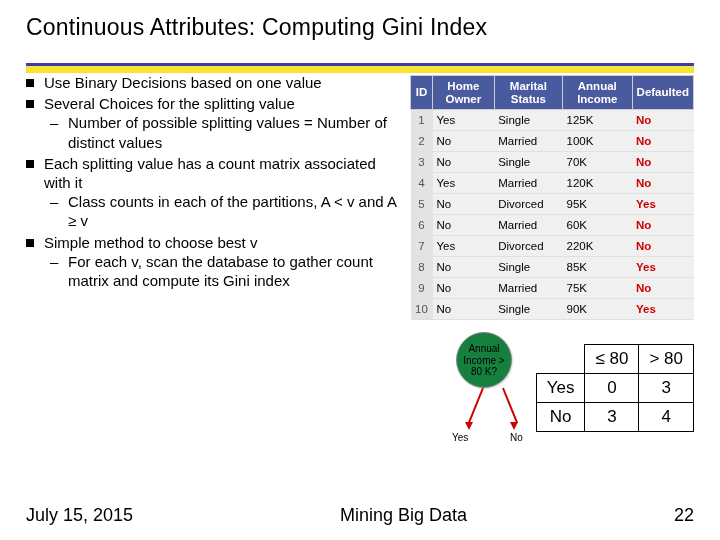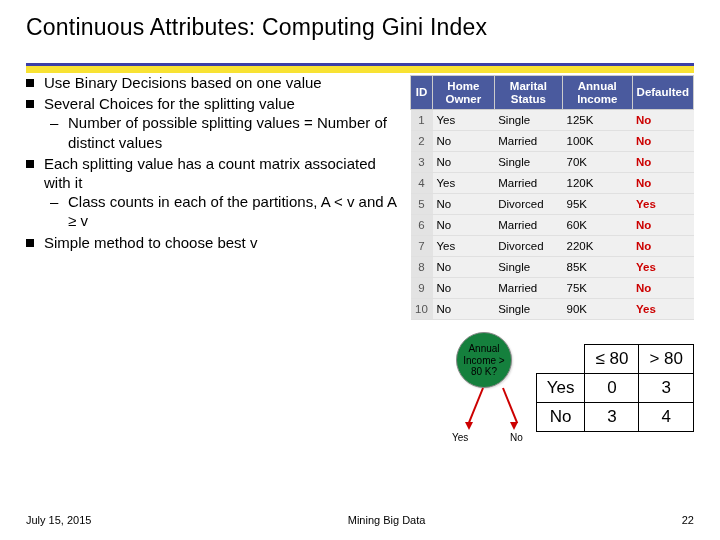--- a/index.html
+++ b/index.html
@@ -29,21 +29,21 @@
   .arrowhead { position: absolute; width: 0; height: 0; border-left: 4px solid transparent; border-right: 4px solid transparent; border-top: 8px solid #c00; }
   .ah1 { left: 55px; top: 96px; }
   .ah2 { left: 100px; top: 96px; }
   .blabel { position: absolute; font-size: 10px; top: 106px; }
   .blabel.yes { left: 42px; }
   .blabel.no { left: 100px; }
   .countwrap { position: absolute; right: 0; top: 18px; }
   table.count { border-collapse: collapse; font-size: 17px; }
   table.count td, table.count th { border: 1px solid #000; padding: 4px 10px; text-align: center; min-width: 42px; }
   table.count .nobord { border: none; }
-  .footer { position: absolute; bottom: 14px; left: 26px; right: 26px; display: flex; justify-content: space-between; font-size: 11px; align-items: flex-end; }
+  .footer { position: absolute; bottom: 14px; left: 26px; right: 26px; display: flex; justify-content: space-between; font-size: 18px; align-items: flex-end; }
 </style>
 </head>
 <body>
 
 <div class="slide">
   <div class="title">Continuous Attributes: Computing Gini Index</div>
   <div class="rule"></div>
 
   <div class="content">
     <div class="left">
@@ -54,20 +54,21 @@
               <li><span>Number of possible splitting values = Number of distinct values</span></li>
             </ul>
         </li>
         <li><span>Each splitting value has a count matrix associated with it</span>
           <ul class="sub">
               <li><span>Class counts in each of the partitions, A &lt; v and A ≥ v</span></li>
             </ul>
         </li>
         <li><span>Simple method to choose best v</span>
           <ul class="sub">
+            <li><span>For each v, scan the database to gather count matrix and compute its Gini index</span></li>
           </ul>
         </li>
       </ul>
     </div>
 
     <div class="right">
       <table class="data">
         <thead>
             <tr>
           <th>ID</th>

